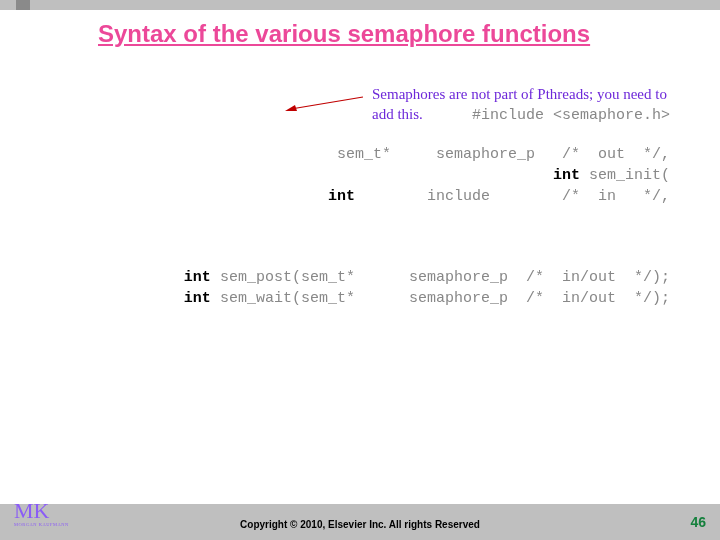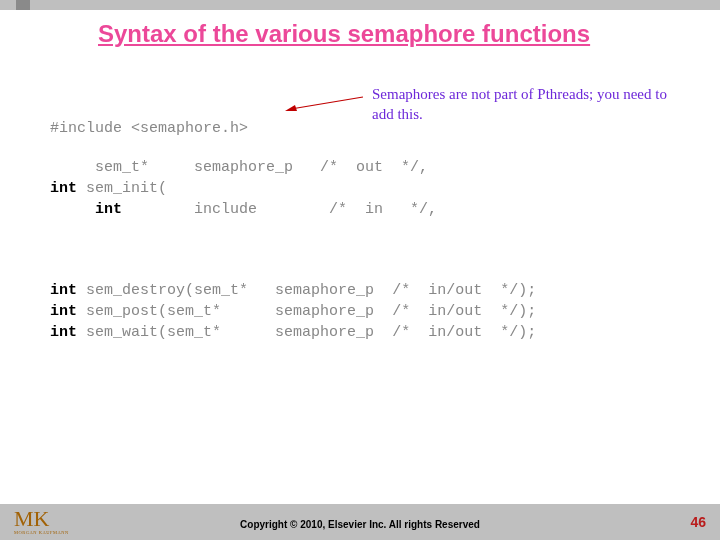--- a/index.html
+++ b/index.html
@@ -48,22 +48,23 @@
   .arrow {
     position: absolute;
     left: 285px;
     top: 95px;
     width: 80px;
     height: 18px;
   }
   .code-area {
     position: absolute;
     left: 50px;
-    top: 118px;
+    top: 105px;
     width: 620px;
+    text-align: right;
   }
   .code-line {
     font-family: "Courier New", monospace;
     font-size: 15px;
     color: #888;
     white-space: pre;
     line-height: 1.4;
   }
   .code-line .kw { color: #000; font-weight: bold; }
   .code-block2 {
@@ -76,24 +77,24 @@
     position: absolute;
     left: 0;
     bottom: 0;
     width: 720px;
     height: 36px;
     background: #bfbfbf;
   }
   .logo {
     position: absolute;
     left: 14px;
-    bottom: 6px;
+    bottom: 14px;
     width: 60px;
     height: 28px;
-    color: #a16207;
+    color: #8b5cf6;
     font-family: Georgia, serif;
   }
   .logo-text {
     font-size: 22px;
     letter-spacing: 0px;
     font-weight: normal;
   }
   .logo-sub {
     font-size: 4.5px;
     letter-spacing: 0.5px;
@@ -109,21 +110,21 @@
     font-size: 10px;
     font-weight: bold;
     color: #000;
   }
   .page-num {
     position: absolute;
     right: 14px;
     bottom: 10px;
     font-size: 14px;
     font-weight: bold;
-    color: #b91c1c;
+    color: #15803d;
   }
 </style>
 </head>
 <body>
 
 <div class="top-bar"></div>
 
 <div class="title">Syntax of the various semaphore functions</div>
 
 <svg class="arrow" viewBox="0 0 80 18">
@@ -136,21 +137,20 @@
 <div class="code-area">
   <div class="code-line"><span>#include</span> <span>&lt;semaphore.h&gt;</span></div>
 
   <div class="code-block2">
     <div class="code-line">     <span>sem_t*</span>     <span>semaphore_p</span>   <span>/*  out  */,</span></div>
     <div class="code-line"><span class="kw">int</span> <span>sem_init(</span></div>
     <div class="code-line">     <span class="kw">int</span>        <span>include</span>        <span>/*  in   */,</span></div>
   </div>
 
   <div class="code-block3">
-    <div class="code-line"><span class="kw">int</span> <span>sem_destroy(</span><span>sem_t*</span>   <span>semaphore_p</span>  <span>/*  in/out  */);</span></div>
     <div class="code-line"><span class="kw">int</span> <span>sem_post(</span><span>sem_t*</span>      <span>semaphore_p</span>  <span>/*  in/out  */);</span></div>
     <div class="code-line"><span class="kw">int</span> <span>sem_wait(</span><span>sem_t*</span>      <span>semaphore_p</span>  <span>/*  in/out  */);</span></div>
   </div>
 </div>
 
 <div class="footer-bar"></div>
 
 <div class="logo">
   <span class="logo-text">MK</span>
   <span class="logo-sub">MORGAN KAUFMANN</span>

